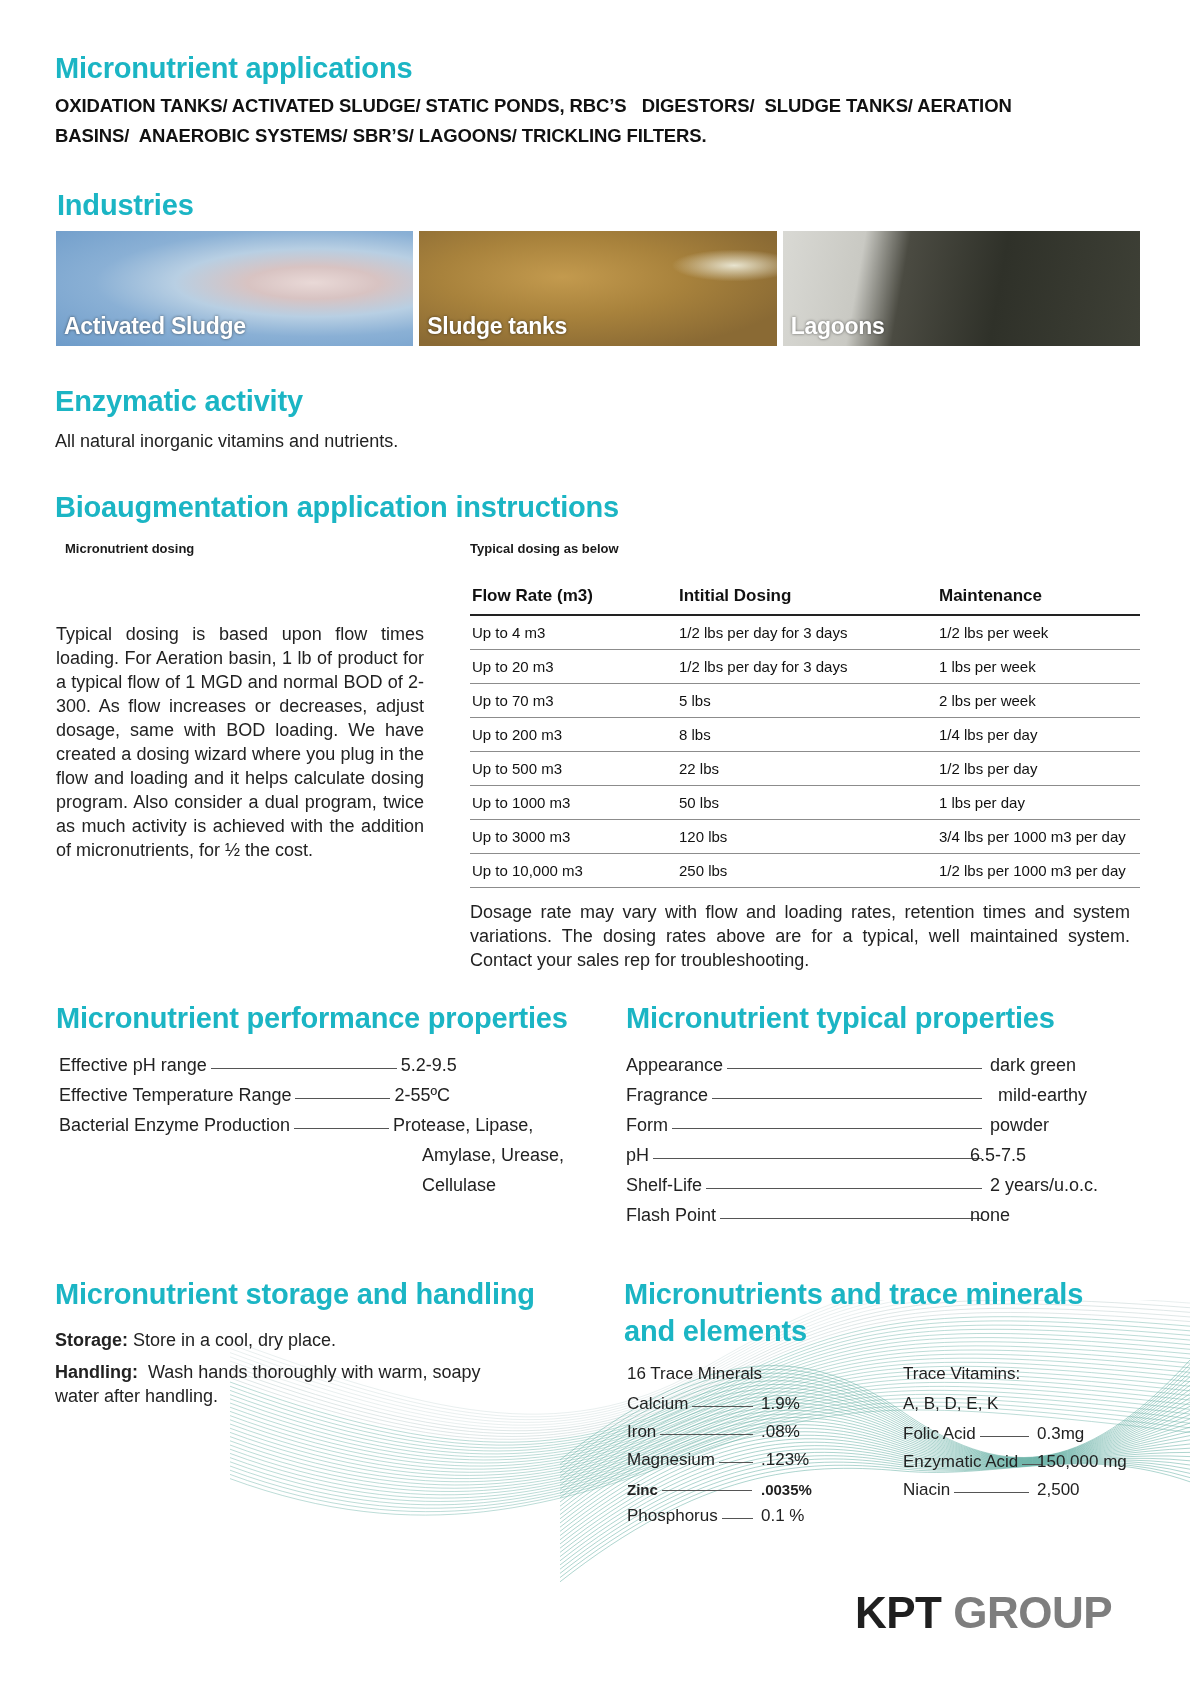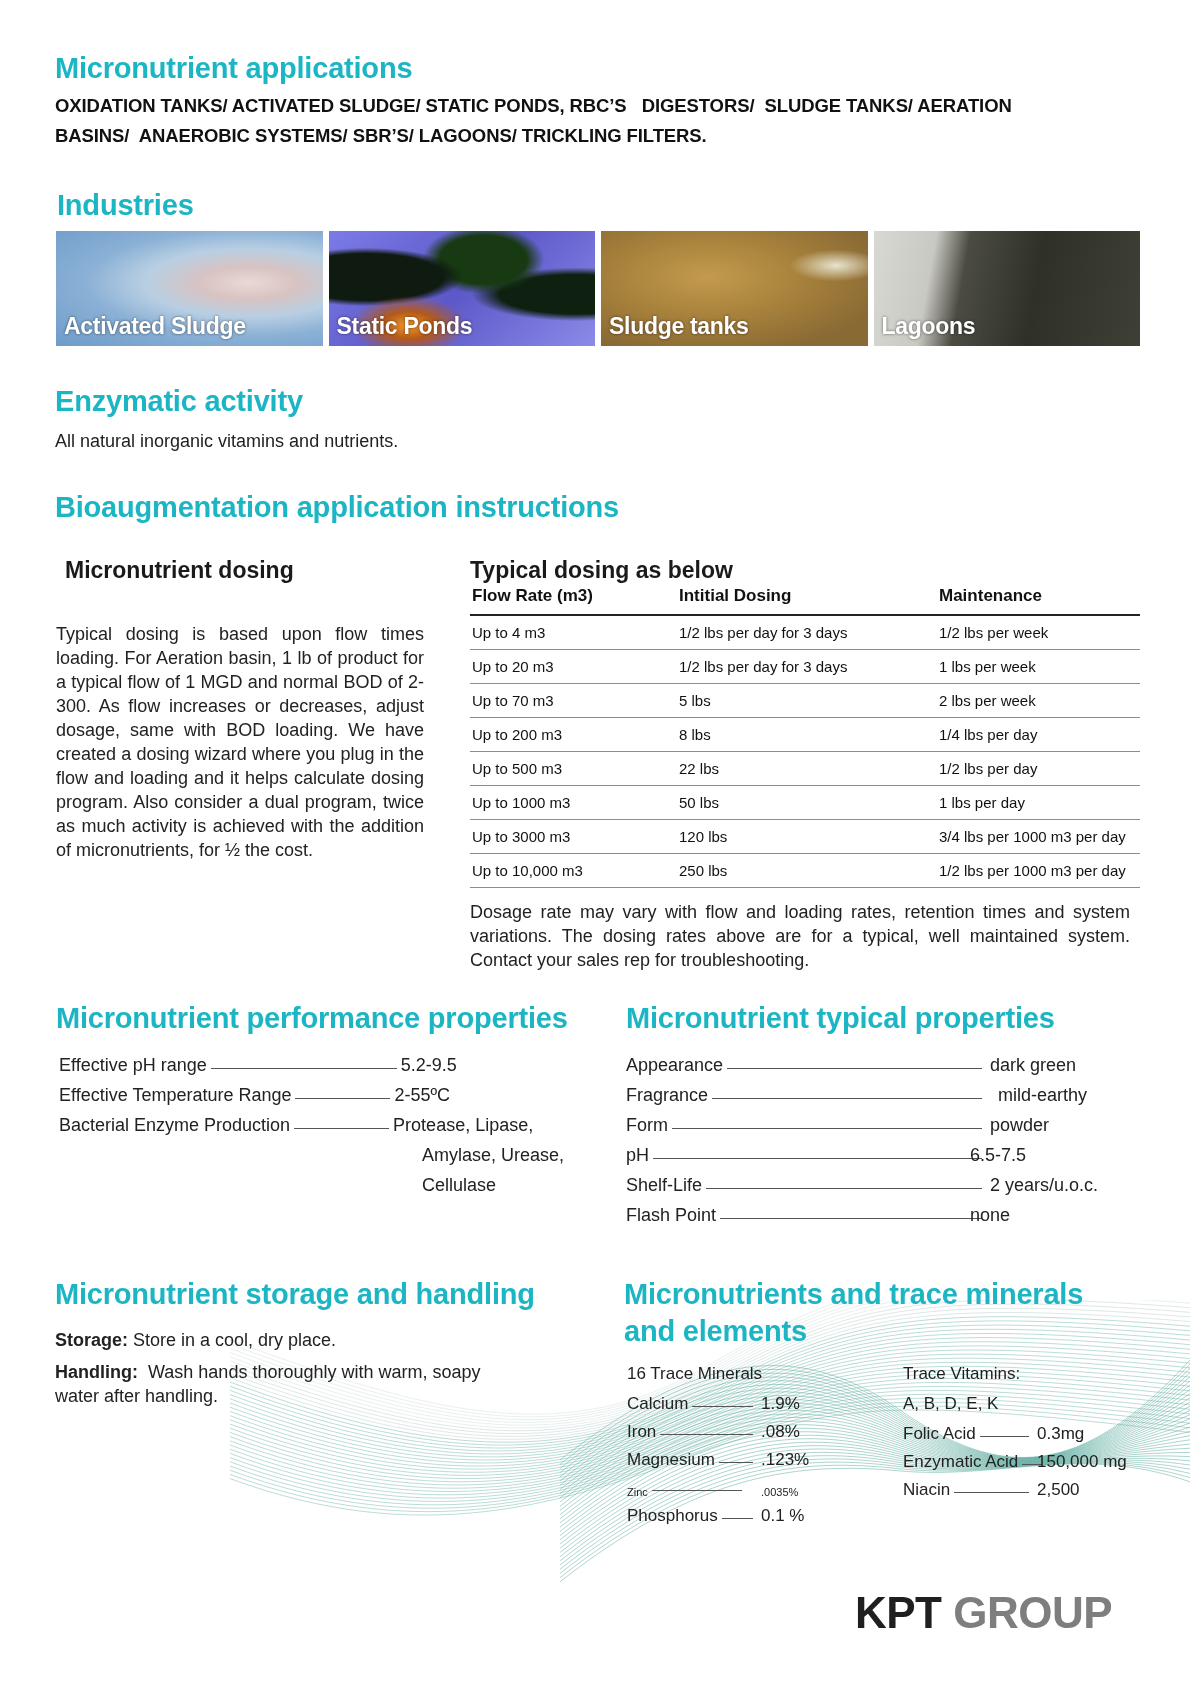--- a/index.html
+++ b/index.html
@@ -4,21 +4,21 @@
 <style>
   html, body { margin: 0; padding: 0; background: #ffffff; }
   body { width: 1190px; height: 1683px; position: relative; overflow: hidden;
          font-family: "Liberation Sans", sans-serif; color: #1e1e1e; }
   .abs { position: absolute; }
   h2 { margin: 0; font-family: "Liberation Sans", sans-serif; font-weight: bold;
        color: #1bb5c4; font-size: 29px; letter-spacing: -0.2px; line-height: 36px; }
   .caps { font-weight: bold; font-size: 18.5px; line-height: 30px; color: #111; letter-spacing: -0.1px; }
   .body-text { font-size: 18px; line-height: 24px; color: #222; }
   .just { text-align: justify; }
-  .subhead { font-weight: bold; font-size: 23px; color: #1a1a1a; margin-top: 16px; }
+  .subhead { font-weight: bold; font-size: 13px; color: #1a1a1a; }
 
   
   .tiles { left: 56px; top: 231px; width: 1084px; height: 115px; display: flex; gap: 6px; }
   .tile { flex: 1; height: 115px; position: relative; overflow: hidden; }
   .tile .label { position: absolute; left: 8px; bottom: 6px; color: #fff; font-weight: bold;
                  font-size: 23px; text-shadow: 0 0 3px rgba(0,0,0,0.55); letter-spacing: -0.3px; }
   .t1 { background: radial-gradient(ellipse at 72% 45%, #e9d9d7 0%, #d8c3c2 18%, #b8cfe3 38%, #8ab0d5 60%, #6d9bc9 100%); }
   .t2 { background:
           radial-gradient(ellipse at 30% 82%, #f39a2d 0%, #b55a18 10%, rgba(0,0,0,0) 22%),
           radial-gradient(ellipse at 14% 40%, #0f1a10 0%, #0f1a10 24%, rgba(0,0,0,0) 30%),
@@ -120,23 +120,20 @@
 
 <h2 class="abs" style="left:55px;top:50px">Micronutrient applications</h2>
 <div class="abs caps" style="left:55px;top:91px;white-space:pre">OXIDATION TANKS/ ACTIVATED SLUDGE/ STATIC PONDS, RBC’S   DIGESTORS/  SLUDGE TANKS/ AERATION</div>
 <div class="abs caps" style="left:55px;top:121px;white-space:pre">BASINS/  ANAEROBIC SYSTEMS/ SBR’S/ LAGOONS/ TRICKLING FILTERS.</div>
 
 <h2 class="abs" style="left:57px;top:187px">Industries</h2>
 <div class="abs tiles">
   <div class="tile t1">
       <span class="label">Activated Sludge</span>
     </div>
-  <div class="tile t2">
-      <span class="label">Static Ponds</span>
-    </div>
   <div class="tile t3">
       <span class="label">Sludge tanks</span>
     </div>
   <div class="tile t4">
       <span class="label">Lagoons</span>
     </div>
 </div>
 
 <h2 class="abs" style="left:55px;top:383px">Enzymatic activity</h2>
 <div class="abs body-text" style="left:55px;top:429px">All natural inorganic vitamins and nutrients.</div>
@@ -275,21 +272,21 @@
     <div class="prop" style="position: relative; font-size: 17px; height: 28px;">
       <span class="k">Iron</span>
       <span class="dots" style="width: 93px;"></span>
       <span class="v" style="position:absolute;left:134px">.08%</span>
     </div>
     <div class="prop" style="position: relative; font-size: 17px; height: 28px;">
       <span class="k">Magnesium</span>
       <span class="dots" style="width: 34px;"></span>
       <span class="v" style="position:absolute;left:134px">.123%</span>
     </div>
-    <div class="prop" style="position: relative; font-size: 11px; height: 28px;">
+    <div class="prop" style="position: relative; font-size: 15px; height: 28px; font-weight: bold;">
       <span class="k">Zinc</span>
       <span class="dots" style="width: 90px;"></span>
       <span class="v" style="position:absolute;left:134px">.0035%</span>
     </div>
     <div class="prop" style="position: relative; font-size: 17px; height: 28px;">
       <span class="k">Phosphorus</span>
       <span class="dots" style="width: 31px;"></span>
       <span class="v" style="position:absolute;left:134px">0.1 %</span>
     </div>
   </div>

